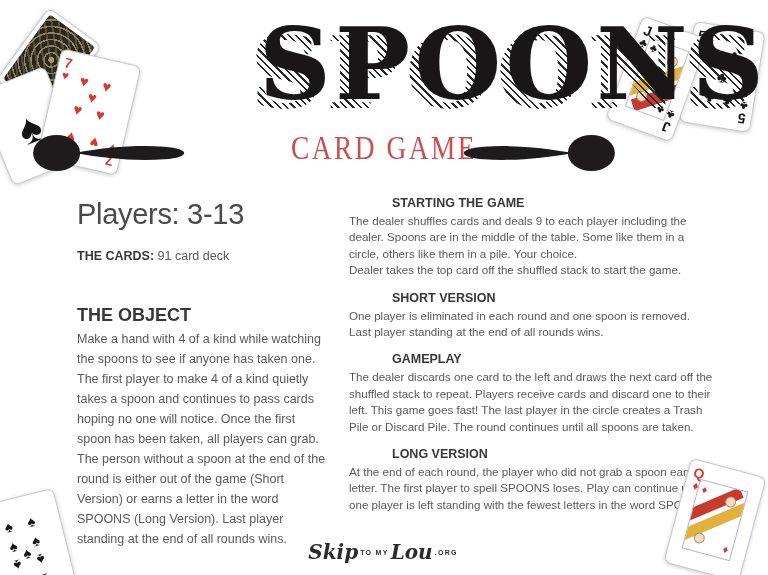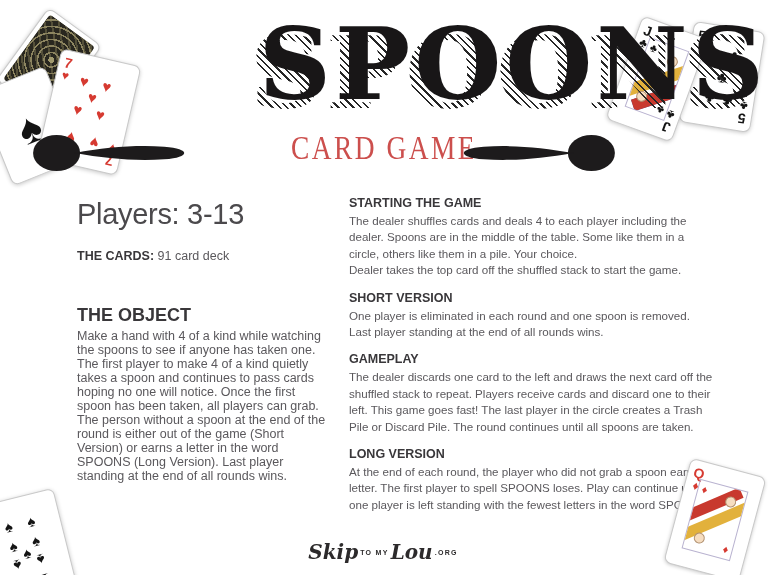--- a/index.html
+++ b/index.html
@@ -23,25 +23,25 @@
   .spoon svg { width:100%; height:100%; fill:#1d1b1c; }
   .spoon.left { left:28px; }
   .spoon.right { left:456px; transform:scaleX(-1); }
 
   
   .col-left { position:absolute; left:65px; top:198px; width:252px; color:#5a585c;margin-left:12px; }
   .players-heading { font-size:29px; font-weight:400; color:#4b494c; letter-spacing:-0.3px; margin-bottom:17px; }
   .fact-line { font-size:12.5px; line-height:17px; }
   .fact-label { font-weight:700; color:#39373a; }
   .object-heading { margin-top:40px; font-size:18px; font-weight:700; color:#39373a; margin-bottom:3px; }
-  .object-body { font-size:12.5px; line-height:14px; }
+  .object-body { font-size:12.5px; line-height:20px; }
 
   .col-right { position:absolute; left:349px; top:196px; width:366px; color:#5a585c; }
   .section { margin-bottom:12px; }
-  .section-heading { font-size:12.5px; font-weight:700; color:#39373a; margin-bottom:3px; }
+  .section-heading { font-size:12.5px; font-weight:700; color:#39373a; margin-bottom:3px;margin-left:43px; }
   .section-body { font-size:11.6px; line-height:16.4px; white-space:pre-line; }
 
   
   .logo { position:absolute; left:0; right:0; top:540px; text-align:center; color:#2c2a2b; z-index:4; }
   .logo-script { font-family:"DejaVu Serif", serif; font-style:italic; font-weight:700; font-size:20px; }
   .logo-small { font-size:7px; font-weight:700; letter-spacing:1.3px; position:relative; top:-4px; margin:0 2px; }
 
   
   .pcard { position:absolute; background:#fff; border:1px solid #c9c9c9; border-radius:7px;
            box-shadow:0 1px 4px rgba(0,0,0,.22); }
@@ -221,21 +221,21 @@
     <div class="fact-line">
       <span class="fact-label">THE CARDS:</span><span> 91 card deck</span>
     </div>
     <div class="object-heading">THE OBJECT</div>
     <div class="object-body">Make a hand with 4 of a kind while watching the spoons to see if anyone has taken one. The first player to make 4 of a kind quietly takes a spoon and continues to pass cards hoping no one will notice. Once the first spoon has been taken, all players can grab. The person without a spoon at the end of the round is either out of the game (Short Version) or earns a letter in the word SPOONS (Long Version). Last player standing at the end of all rounds wins.</div>
   </div>
 
   <div class="col-right">
     <div class="section">
       <div class="section-heading">STARTING THE GAME</div>
-      <div class="section-body">The dealer shuffles cards and deals 4 to each player including the dealer. Spoons are in the middle of the table. Some like them in a circle, others like them in a pile. Your choice.
+      <div class="section-body">The dealer shuffles cards and deals 9 to each player including the dealer. Spoons are in the middle of the table. Some like them in a circle, others like them in a pile. Your choice.
 Dealer takes the top card off the shuffled stack to start the game.</div>
     </div>
     <div class="section">
       <div class="section-heading">SHORT VERSION</div>
       <div class="section-body">One player is eliminated in each round and one spoon is removed. Last player standing at the end of all rounds wins.</div>
     </div>
     <div class="section">
       <div class="section-heading">GAMEPLAY</div>
       <div class="section-body">The dealer discards one card to the left and draws the next card off the shuffled stack to repeat. Players receive cards and discard one to their left. This game goes fast! The last player in the circle creates a Trash Pile or Discard Pile. The round continues until all spoons are taken.</div>
     </div>

